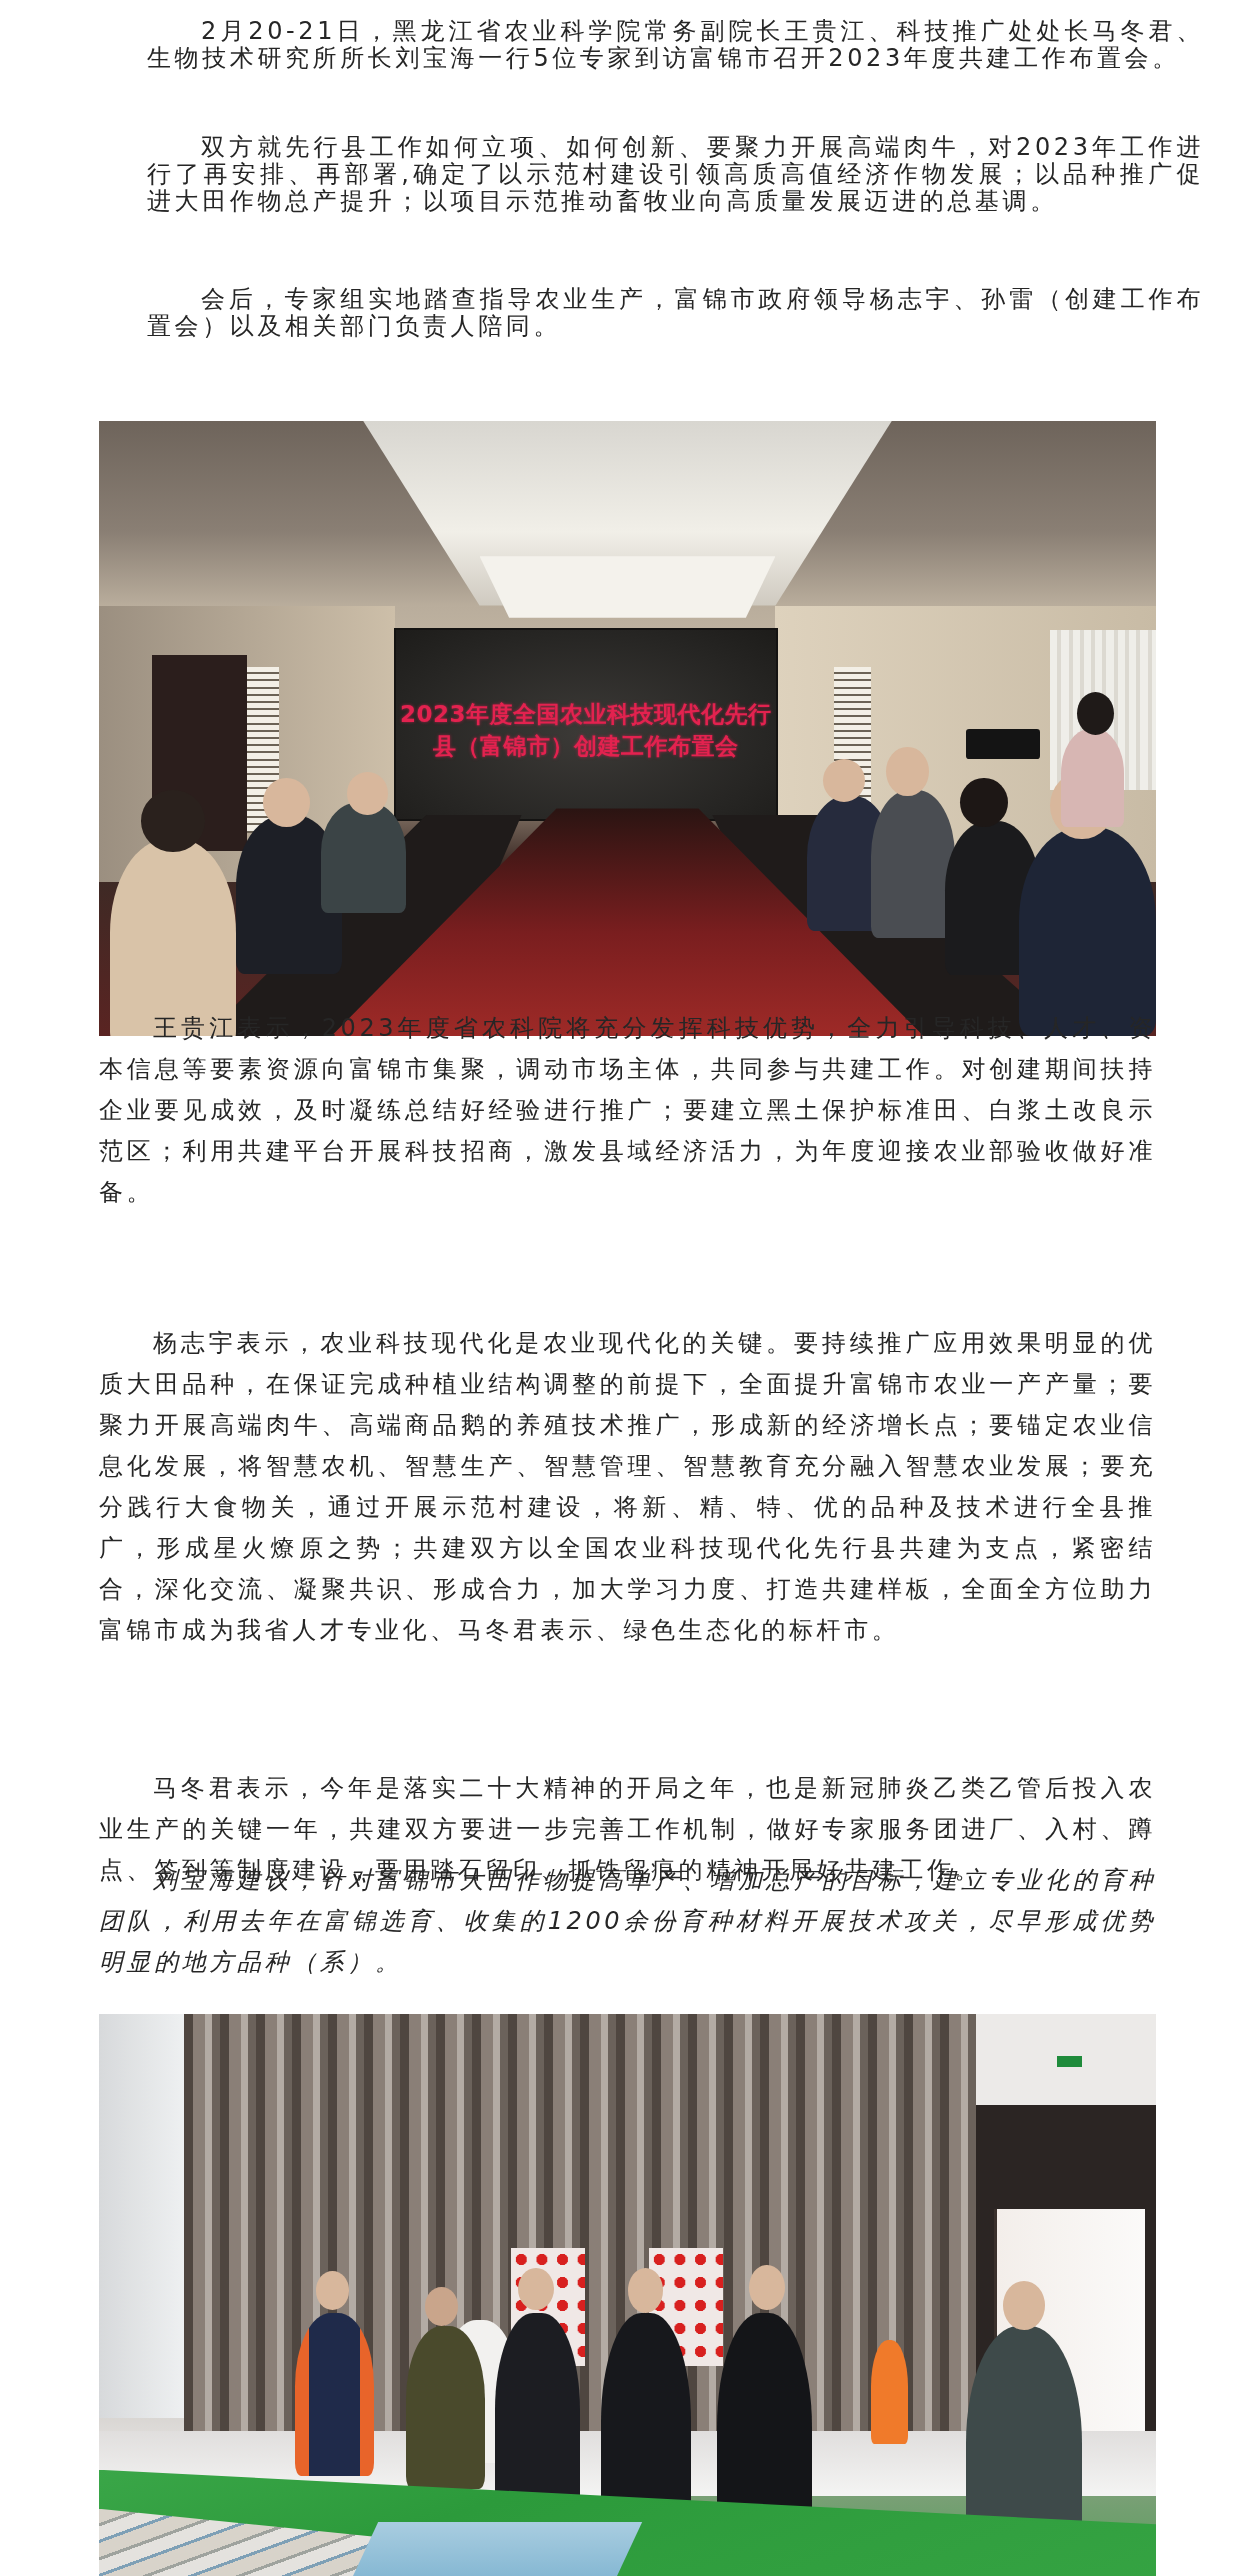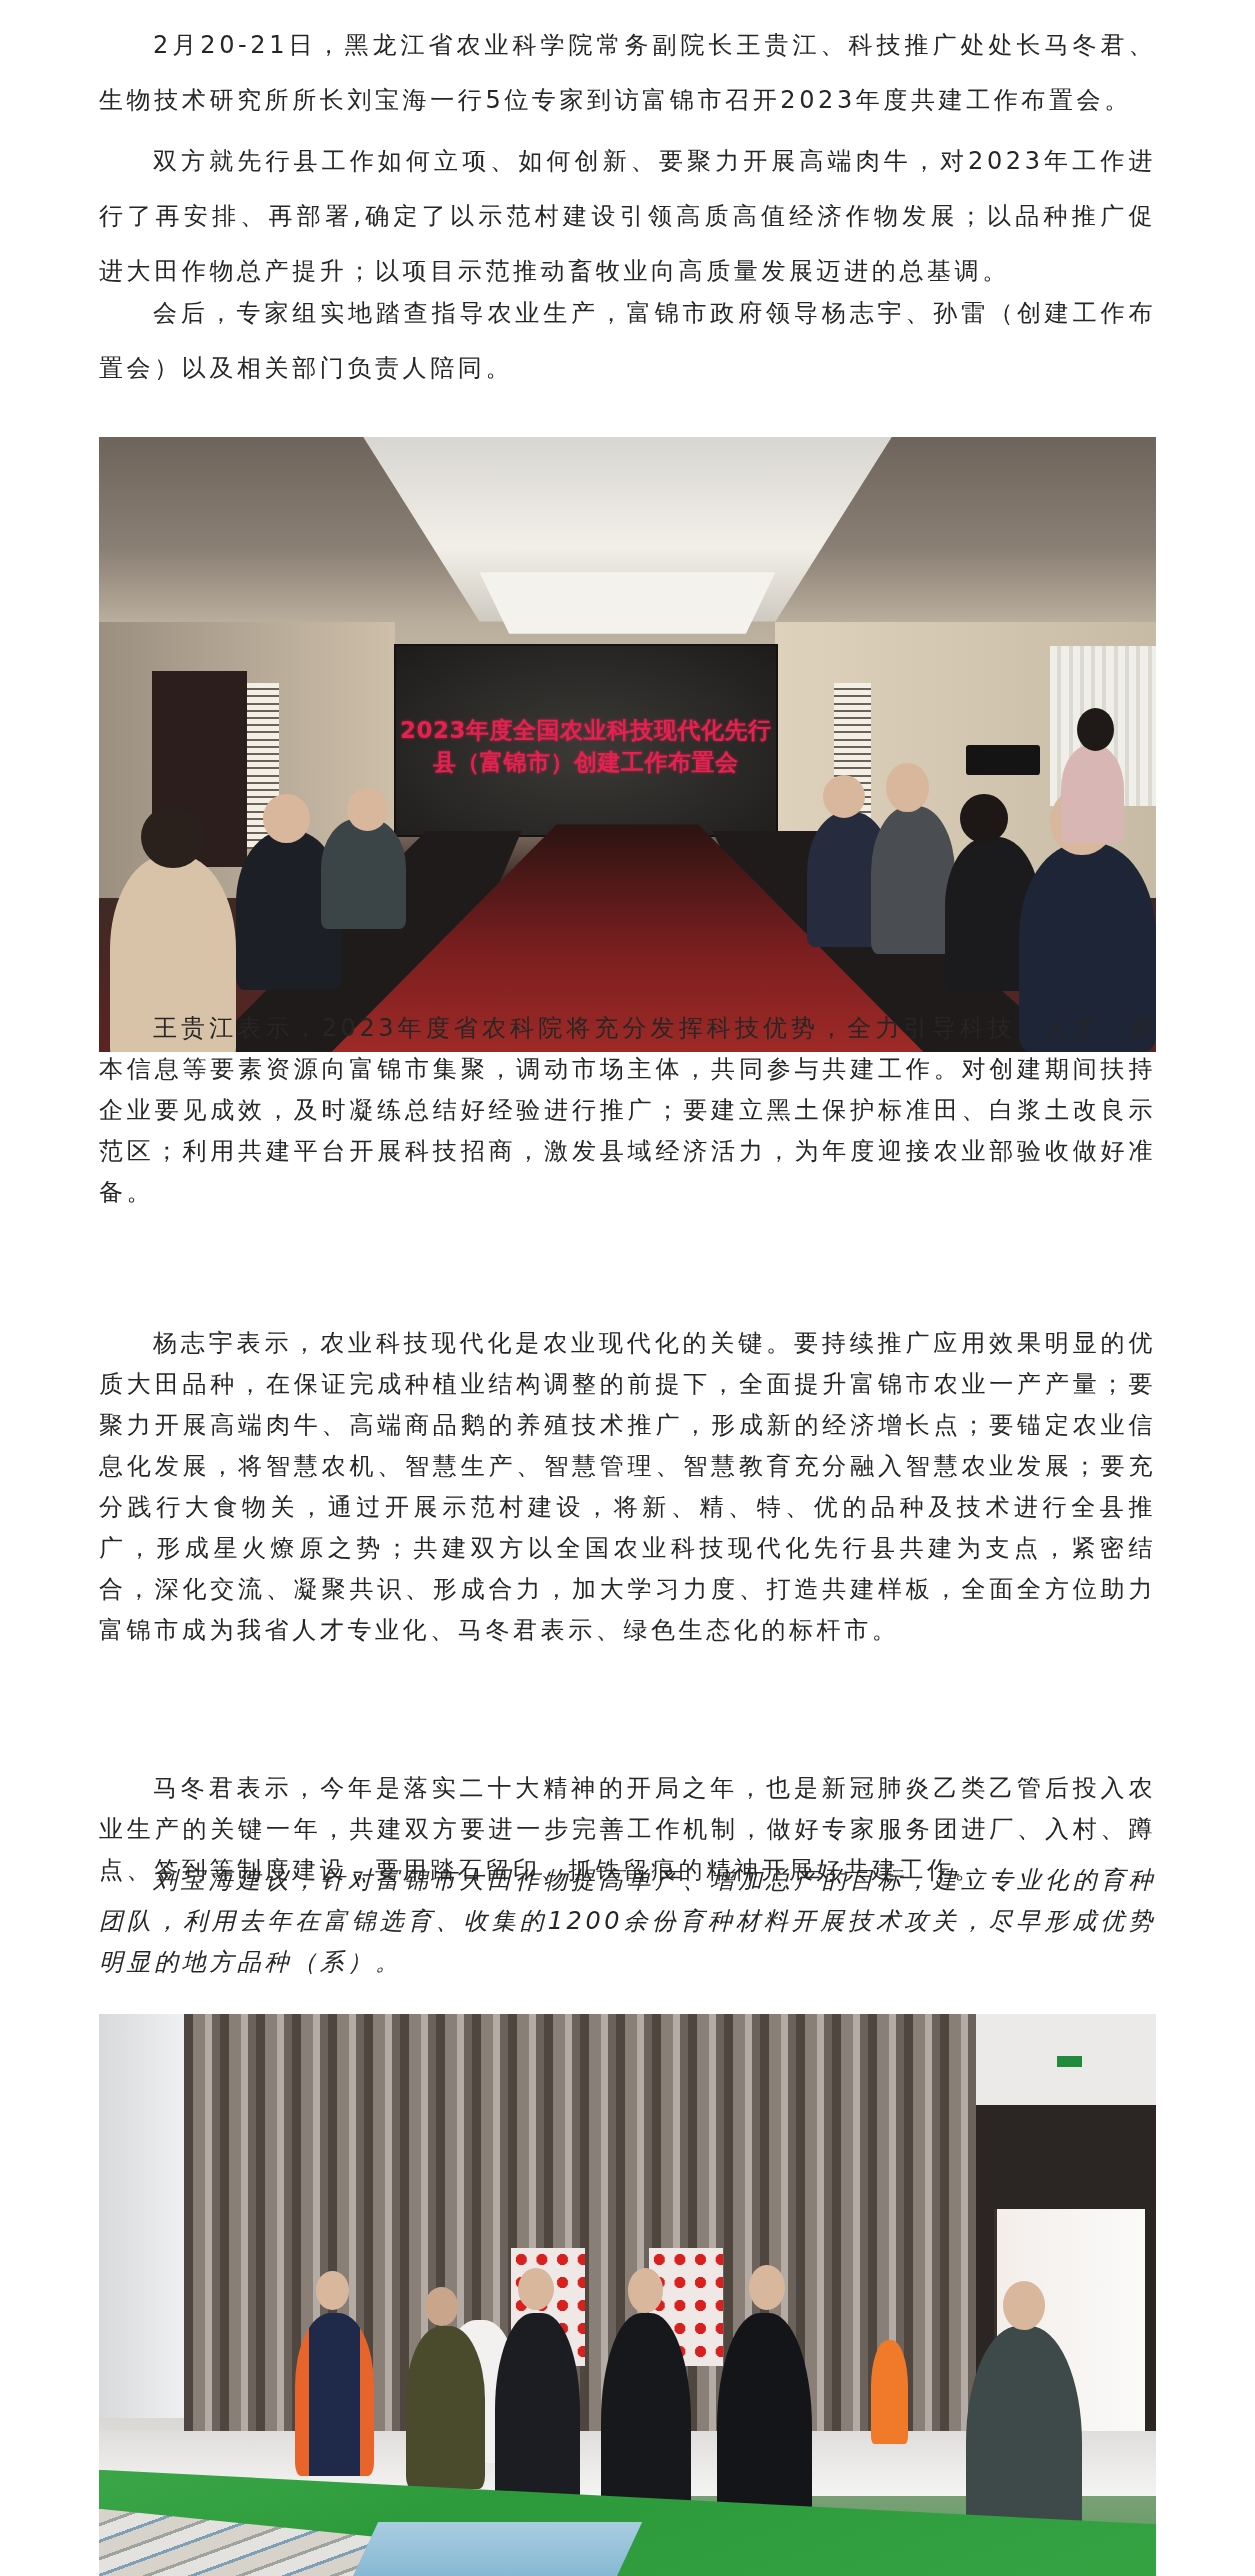--- a/index.html
+++ b/index.html
@@ -1,27 +1,27 @@
 <!DOCTYPE html>
 <html style="font-size:8.2px"><head>
 <meta charset="utf-8">
 <style>
   html, body { margin: 0; padding: 0; background: #ffffff; }
   body { width: 1255px; height: 3748px; position: relative; overflow: hidden;
          font-family: "DejaVu Sans", "Liberation Sans", sans-serif; color: #262626; }
   .para { position: absolute; left: 99px; width: 1057px; margin: 0;
           font-size: 24px; letter-spacing: 3.6px; text-align: justify;
           text-indent: 54px; color: #262626; }
-  .lh75 { line-height: 55px; }
+  .lh75 { line-height: 27px; margin-left: 48px; }
   .lh79 { line-height: 41px; }
   .photo { position: absolute; left: 99px; width: 1057px; overflow: hidden; }
 
   
   #photo1 { top: 421px; height: 615px;
-    background: linear-gradient(180deg, #6e645b 0%, #8a7f74 18%, #b9ad9c 30%, #c9bda9 45%, #9a8b7b 60%, #3b2a25 72%, #5a2422 100%); margin-top: 16px; }
+    background: linear-gradient(180deg, #6e645b 0%, #8a7f74 18%, #b9ad9c 30%, #c9bda9 45%, #9a8b7b 60%, #3b2a25 72%, #5a2422 100%); }
   #photo1 .ceiling { position:absolute; left: 25%; top: 0; width: 50%; height: 30%;
     background: linear-gradient(180deg, #d8d6d0, #f1efe8 60%, #cfcac0);
     clip-path: polygon(0 0, 100% 0, 78% 100%, 22% 100%); }
   #photo1 .ceiling2 { position:absolute; left: 36%; top: 22%; width: 28%; height: 10%;
     background: #f4f2ec; clip-path: polygon(0 0,100% 0, 90% 100%, 10% 100%); }
   #photo1 .wall-l { position:absolute; left:0; top:30%; width:28%; height:45%; background: linear-gradient(90deg,#9b8f80,#cdbfa9); }
   #photo1 .wall-r { position:absolute; right:0; top:30%; width:36%; height:45%; background: linear-gradient(270deg,#c8bba5,#ded2bd); }
   #photo1 .door { position:absolute; left:5%; top:38%; width:9%; height:32%; background:#2b1e1c; }
   #photo1 .lattice-l { position:absolute; left:14%; top:40%; width:3%; height:27%; background: repeating-linear-gradient(180deg,#f3efe6 0 5.2px,#6b6255 5.2px 7.2px); }
   #photo1 .lattice-r { position:absolute; left:69.5%; top:40%; width:3.5%; height:30%; background: repeating-linear-gradient(180deg,#f3efe6 0 5.2px,#6b6255 5.2px 7.2px); }

